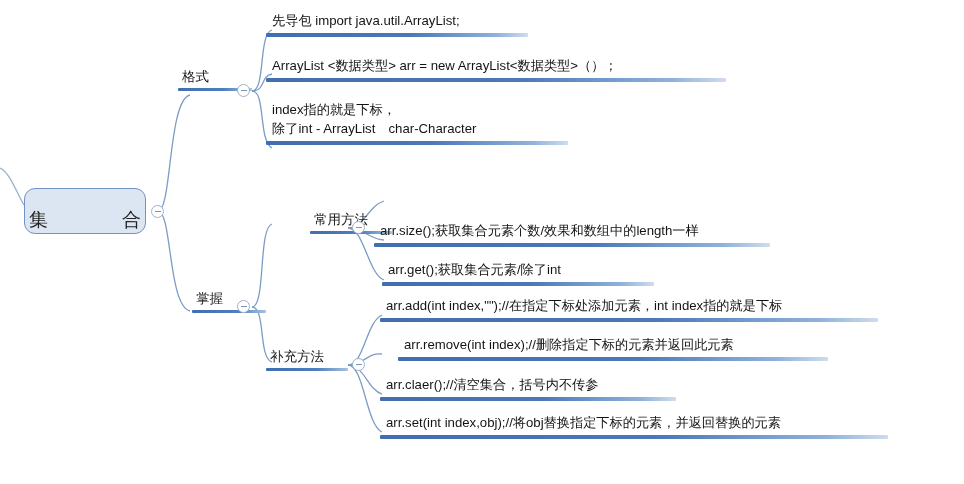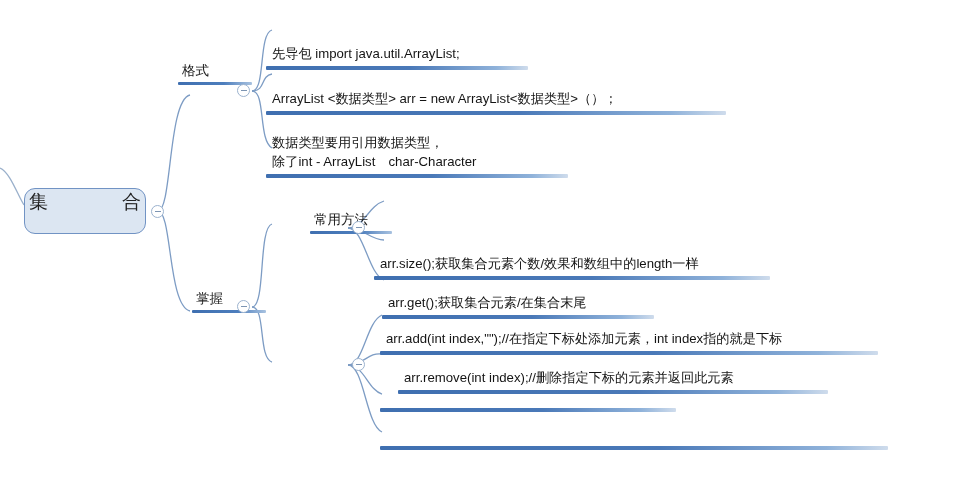--- a/index.html
+++ b/index.html
@@ -32,21 +32,21 @@
     position: absolute;
     left: 24px;
     top: 188px;
     width: 122px;
     height: 46px;
     box-sizing: border-box;
     background: #dce6f2;
     border: 1.4px solid #7193c4;
     border-radius: 11px;
     display: flex;
-    align-items: flex-start;
+    align-items: flex-end;
     justify-content: center;
   }
   .root-label {
     font-size: 19px;
     letter-spacing: 12px;
     text-indent: 12px;
     color: #222;
     white-space: nowrap;
   }
 
@@ -66,21 +66,20 @@
     display: block;
     height: 3.4px;
     background: linear-gradient(to right, #3f6fb0 0%, #4d7ebd 62%, #a8c2e0 100%);
     border-radius: 1px;
   }
 
   
   .leaf {
     position: absolute;
     white-space: nowrap;
-    margin-top: 33px;
   }
   .leaf .leaf-text {
     display: block;
     font-size: 13.2px;
     line-height: 19px;
     color: #141414;
     padding: 0 6px 3px 6px;
   }
   .leaf .leaf-text .line { display: block; }
   .leaf .underline {
@@ -139,21 +138,21 @@
       <path d="M 348,365 C 364,365 368,390 382,394"></path>
       <path d="M 348,365 C 364,365 366,425 382,432"></path>
     </g>
   </svg>
 
   <div class="root-node">
     <span class="root-label">集　　合</span>
   </div>
   <div class="toggle" style="left:151px; top:205px;"></div>
 
-  <div class="branch" style="left:178px; top:62px; width:74px;">
+  <div class="branch" style="left:178px; top:68px; width:74px;">
     <span class="branch-text">格式</span>
     <span class="underline"></span>
   </div>
   <div class="toggle" style="left:237px; top:84px;"></div>
 
   <div class="leaf" style="left:266px; top:11px; width:262px;">
     <span class="leaf-text">
       <span class="line">先导包 import java.util.ArrayList;</span>
     </span>
     <span class="underline"></span>
@@ -161,21 +160,21 @@
 
   <div class="leaf" style="left:266px; top:56px; width:460px;">
     <span class="leaf-text">
       <span class="line">ArrayList &lt;数据类型&gt; arr = new ArrayList&lt;数据类型&gt;（）；</span>
     </span>
     <span class="underline"></span>
   </div>
 
   <div class="leaf" style="left:266px; top:100px; width:302px;">
     <span class="leaf-text">
-      <span class="line">数据类型要用引用数据类型，</span>
+      <span class="line">index指的就是下标，</span>
       <span class="line">除了int - ArrayList　char-Character</span>
     </span>
     <span class="underline"></span>
   </div>
 
   <div class="branch" style="left:192px; top:290px; width:74px;">
     <span class="branch-text">掌握</span>
     <span class="underline"></span>
   </div>
   <div class="toggle" style="left:237px; top:300px;"></div>
@@ -189,42 +188,52 @@
 
   <div class="leaf" style="left:374px; top:221px; width:396px;">
     <span class="leaf-text">
       <span class="line">arr.size();获取集合元素个数/效果和数组中的length一样</span>
     </span>
     <span class="underline"></span>
   </div>
 
   <div class="leaf" style="left:382px; top:260px; width:272px;">
     <span class="leaf-text">
-      <span class="line">arr.get();获取集合元素/在集合末尾</span>
-    </span>
-    <span class="underline"></span>
-  </div>
-
+      <span class="line">arr.get();获取集合元素/除了int</span>
+    </span>
+    <span class="underline"></span>
+  </div>
+
+  <div class="branch" style="left:266px; top:348px; width:82px;">
+    <span class="branch-text">补充方法</span>
+    <span class="underline"></span>
+  </div>
   <div class="toggle" style="left:352px; top:358px;"></div>
 
   <div class="leaf" style="left:380px; top:296px; width:498px;">
     <span class="leaf-text">
       <span class="line">arr.add(int index,"");//在指定下标处添加元素，int index指的就是下标</span>
     </span>
     <span class="underline"></span>
   </div>
 
   <div class="leaf" style="left:398px; top:335px; width:430px;">
     <span class="leaf-text">
       <span class="line">arr.remove(int index);//删除指定下标的元素并返回此元素</span>
     </span>
     <span class="underline"></span>
   </div>
 
   <div class="leaf" style="left:380px; top:375px; width:296px;">
+    <span class="leaf-text">
+      <span class="line">arr.claer();//清空集合，括号内不传参</span>
+    </span>
     <span class="underline"></span>
   </div>
 
   <div class="leaf" style="left:380px; top:413px; width:508px;">
+    <span class="leaf-text">
+      <span class="line">arr.set(int index,obj);//将obj替换指定下标的元素，并返回替换的元素</span>
+    </span>
     <span class="underline"></span>
   </div>
 
 </div>
 
 </body></html>

